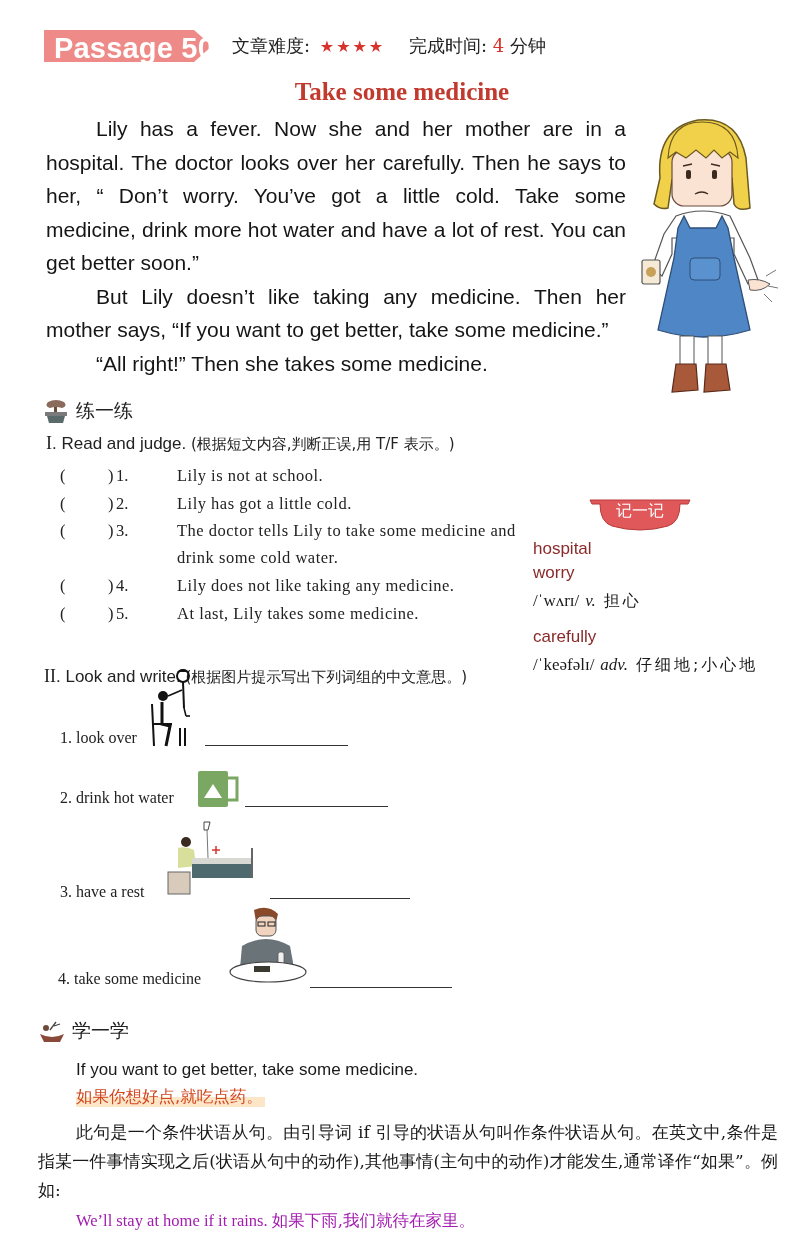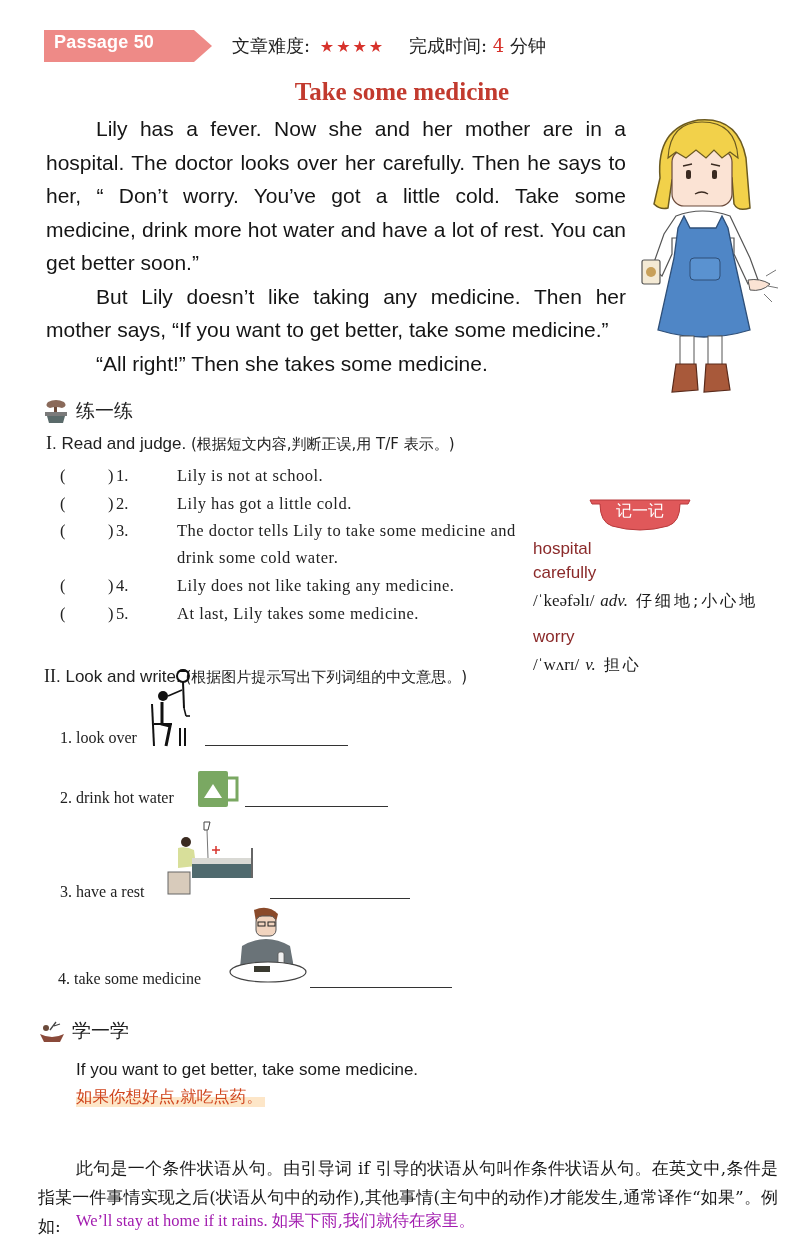--- a/index.html
+++ b/index.html
@@ -19,21 +19,21 @@
     
     .passage-badge {
       left: 44px; top: 28px;
       width: 170px; height: 36px;
     }
     .passage-badge svg { position: absolute; left: 0; top: 0; }
     .passage-badge .badge-text {
       position: absolute; left: 10px; top: 4px;
       font-family: "Liberation Sans", sans-serif;
       font-weight: bold;
-      font-size: 18px;
+      font-size: 29px;
       color: #ffffff;
       letter-spacing: 0.2px;
     }
     .meta-line {
       left: 232px; top: 34px;
       font-family: "DejaVu Serif", serif;
       font-size: 18px;
       color: #222;
       white-space: nowrap;
       text-align: right;
@@ -156,21 +156,20 @@
       font-size: 16.5px; color: #d0461e;
       background: linear-gradient(to bottom, transparent 50%, #fde6c8 50%, #fde6c8 95%, transparent 95%);
       padding-right: 2px;
     }
     .explain {
       left: 38px; top: 1118px; width: 740px;
       font-family: "DejaVu Serif", serif;
       font-size: 17px; line-height: 29px;
       color: #1a1a1a;
       text-align: justify;
-      margin-top: 36px;
     }
     .explain p { text-indent: 38px; }
     .explain p.last { text-align-last: left; }
     .example {
       left: 76px; top: 1210px;
       font-family: "Liberation Serif", serif;
       font-size: 16.5px; color: #a21caf;
       white-space: nowrap;
     }
     .example .cn { font-family: "DejaVu Serif", serif; font-size: 16.5px; }
@@ -294,29 +293,29 @@
     <path d="M2 4 L102 4 L100 8 L92 8 Q92 26 80 30 Q66 34 52 34 Q38 34 24 30 Q12 26 12 8 L4 8 Z" fill="#e0585a" stroke="#b83a3c" stroke-width="1"></path>
   </svg>
   <span class="vb-text">记一记</span>
 </div>
 
 <div class="abs vocab">
   <div>
     <div class="word">hospital</div>
   </div>
   <div>
+    <div class="word">worry</div>
+    <div class="pron">
+      <span>/ˈwʌrɪ/</span><span class="pos">v.</span><span class="cn">担心</span>
+    </div>
+  </div>
+  <div>
     <div class="word">carefully</div>
     <div class="pron">
       <span>/ˈkeəfəlɪ/</span><span class="pos">adv.</span><span class="cn">仔细地;小心地</span>
-    </div>
-  </div>
-  <div>
-    <div class="word">worry</div>
-    <div class="pron">
-      <span>/ˈwʌrɪ/</span><span class="pos">v.</span><span class="cn">担心</span>
     </div>
   </div>
 </div>
 
 <div class="abs part-title part2-title">
   <span class="roman">II</span><span>. Look and write.</span>
   <span class="cn">(根据图片提示写出下列词组的中文意思。)</span>
 </div>
 
 <div class="pic" style="left:150px; top:666px; width:50px; height:82px;">

